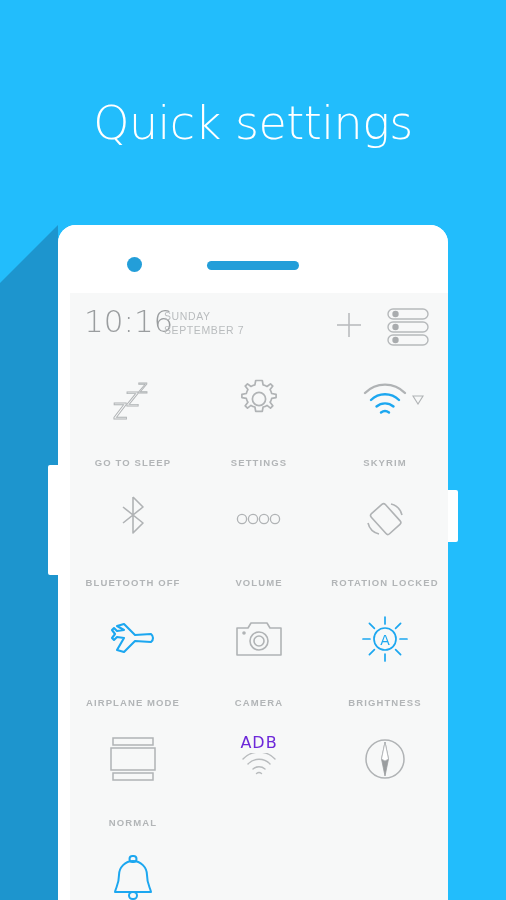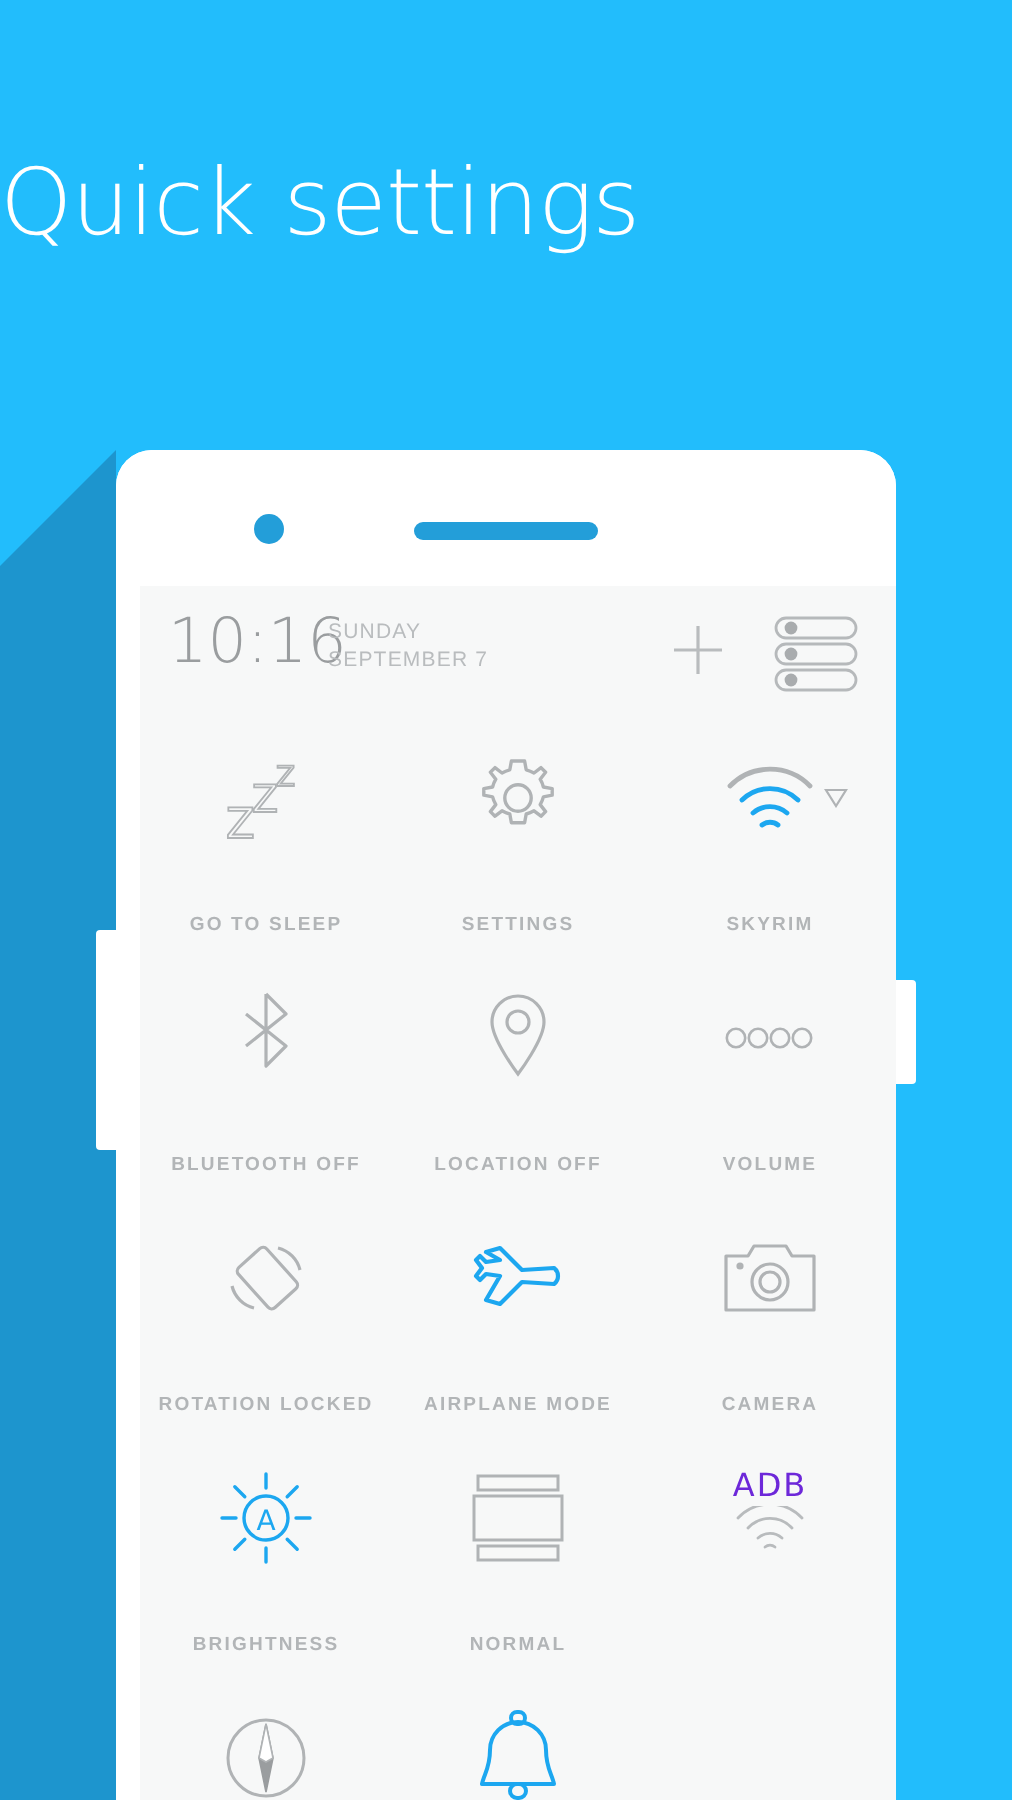--- a/index.html
+++ b/index.html
@@ -11,22 +11,23 @@
   #screen {
     position: relative;
     width: 506px; height: 900px;
     background: #22bdfc;
     overflow: hidden;
   }
 
   
   #page-title {
     position: absolute;
-    left: 0; top: 72px;
+    left: 0; top: 94px;
     width: 506px;
+    text-align: center;
     color: #ffffff;
     font-size: 46px;
     font-weight: 300;
     letter-spacing: -0.5px;
     font-family: "DejaVu Sans", sans-serif;
     line-height: 58px;
   }
 
   
   #shadow-wedge {
@@ -278,31 +279,20 @@
           <div class="tile-icon">
             <svg width="44" height="52" viewBox="0 0 44 52">
               <g fill="none" stroke="#b0b3b5" stroke-width="1.6" stroke-linejoin="round">
                 <path d="M22 4 L32 14 L12 30 M12 14 L32 30 L22 40 L22 4"></path>
               </g>
             </svg>
           </div>
           <div class="tile-label">BLUETOOTH OFF</div>
         </div>
 
-        <div class="tile">
-          <div class="tile-icon">
-            <svg width="44" height="52" viewBox="0 0 44 52">
-              <g fill="none" stroke="#b0b3b5" stroke-width="1.6">
-                <path d="M22 44 C22 44 35 27 35 18 A13 13 0 0 0 9 18 C9 27 22 44 22 44 Z"></path>
-                <circle cx="22" cy="18" r="5.5"></circle>
-              </g>
-            </svg>
-          </div>
-          <div class="tile-label">LOCATION OFF</div>
-        </div>
 
         <div class="tile">
           <div class="tile-icon">
             <svg width="50" height="20" viewBox="0 0 50 20">
               <g fill="none" stroke="#b0b3b5" stroke-width="1.3">
                 <circle cx="8" cy="10" r="4.6"></circle>
                 <circle cx="19" cy="10" r="4.6"></circle>
                 <circle cx="30" cy="10" r="4.6"></circle>
                 <circle cx="41" cy="10" r="4.6"></circle>
               </g>

